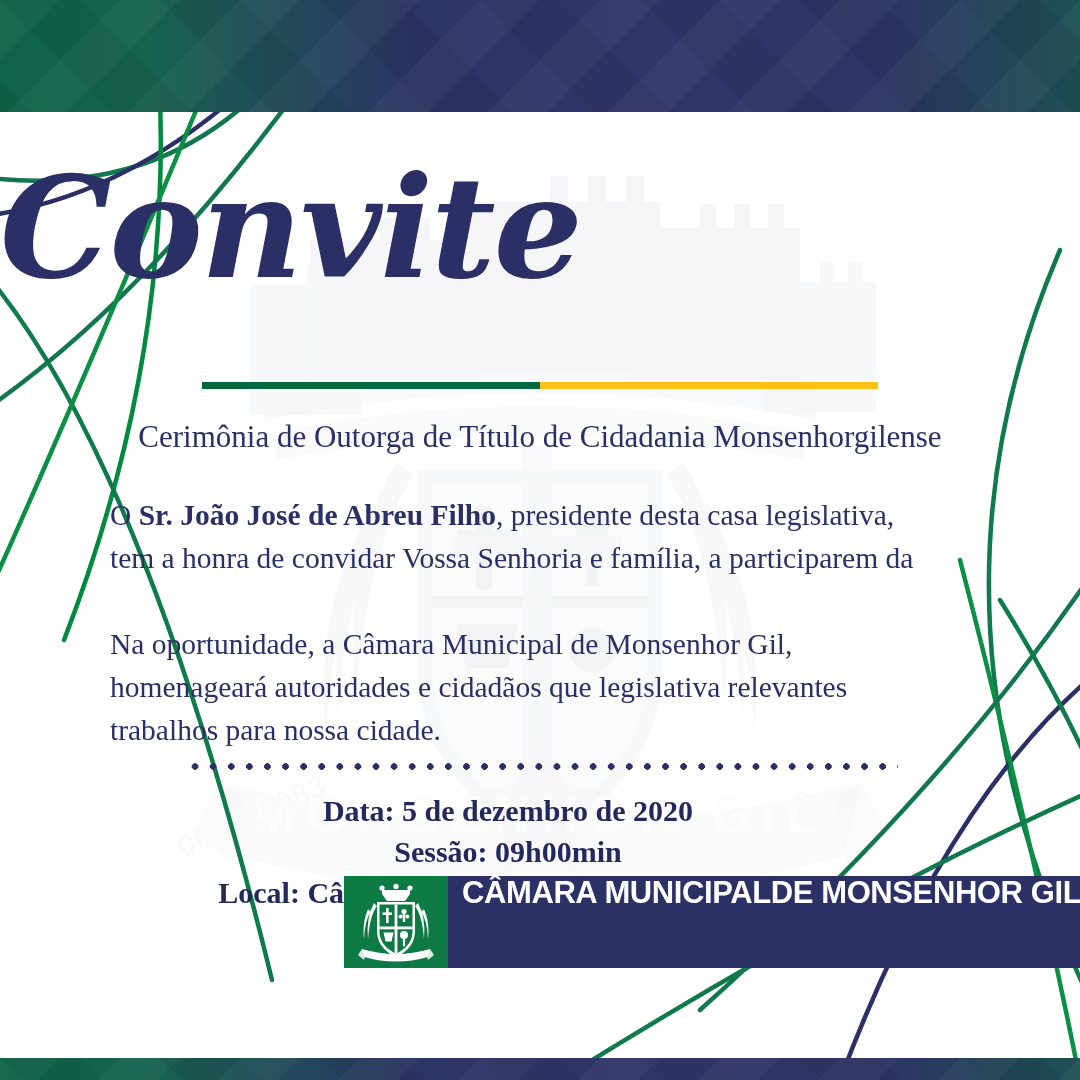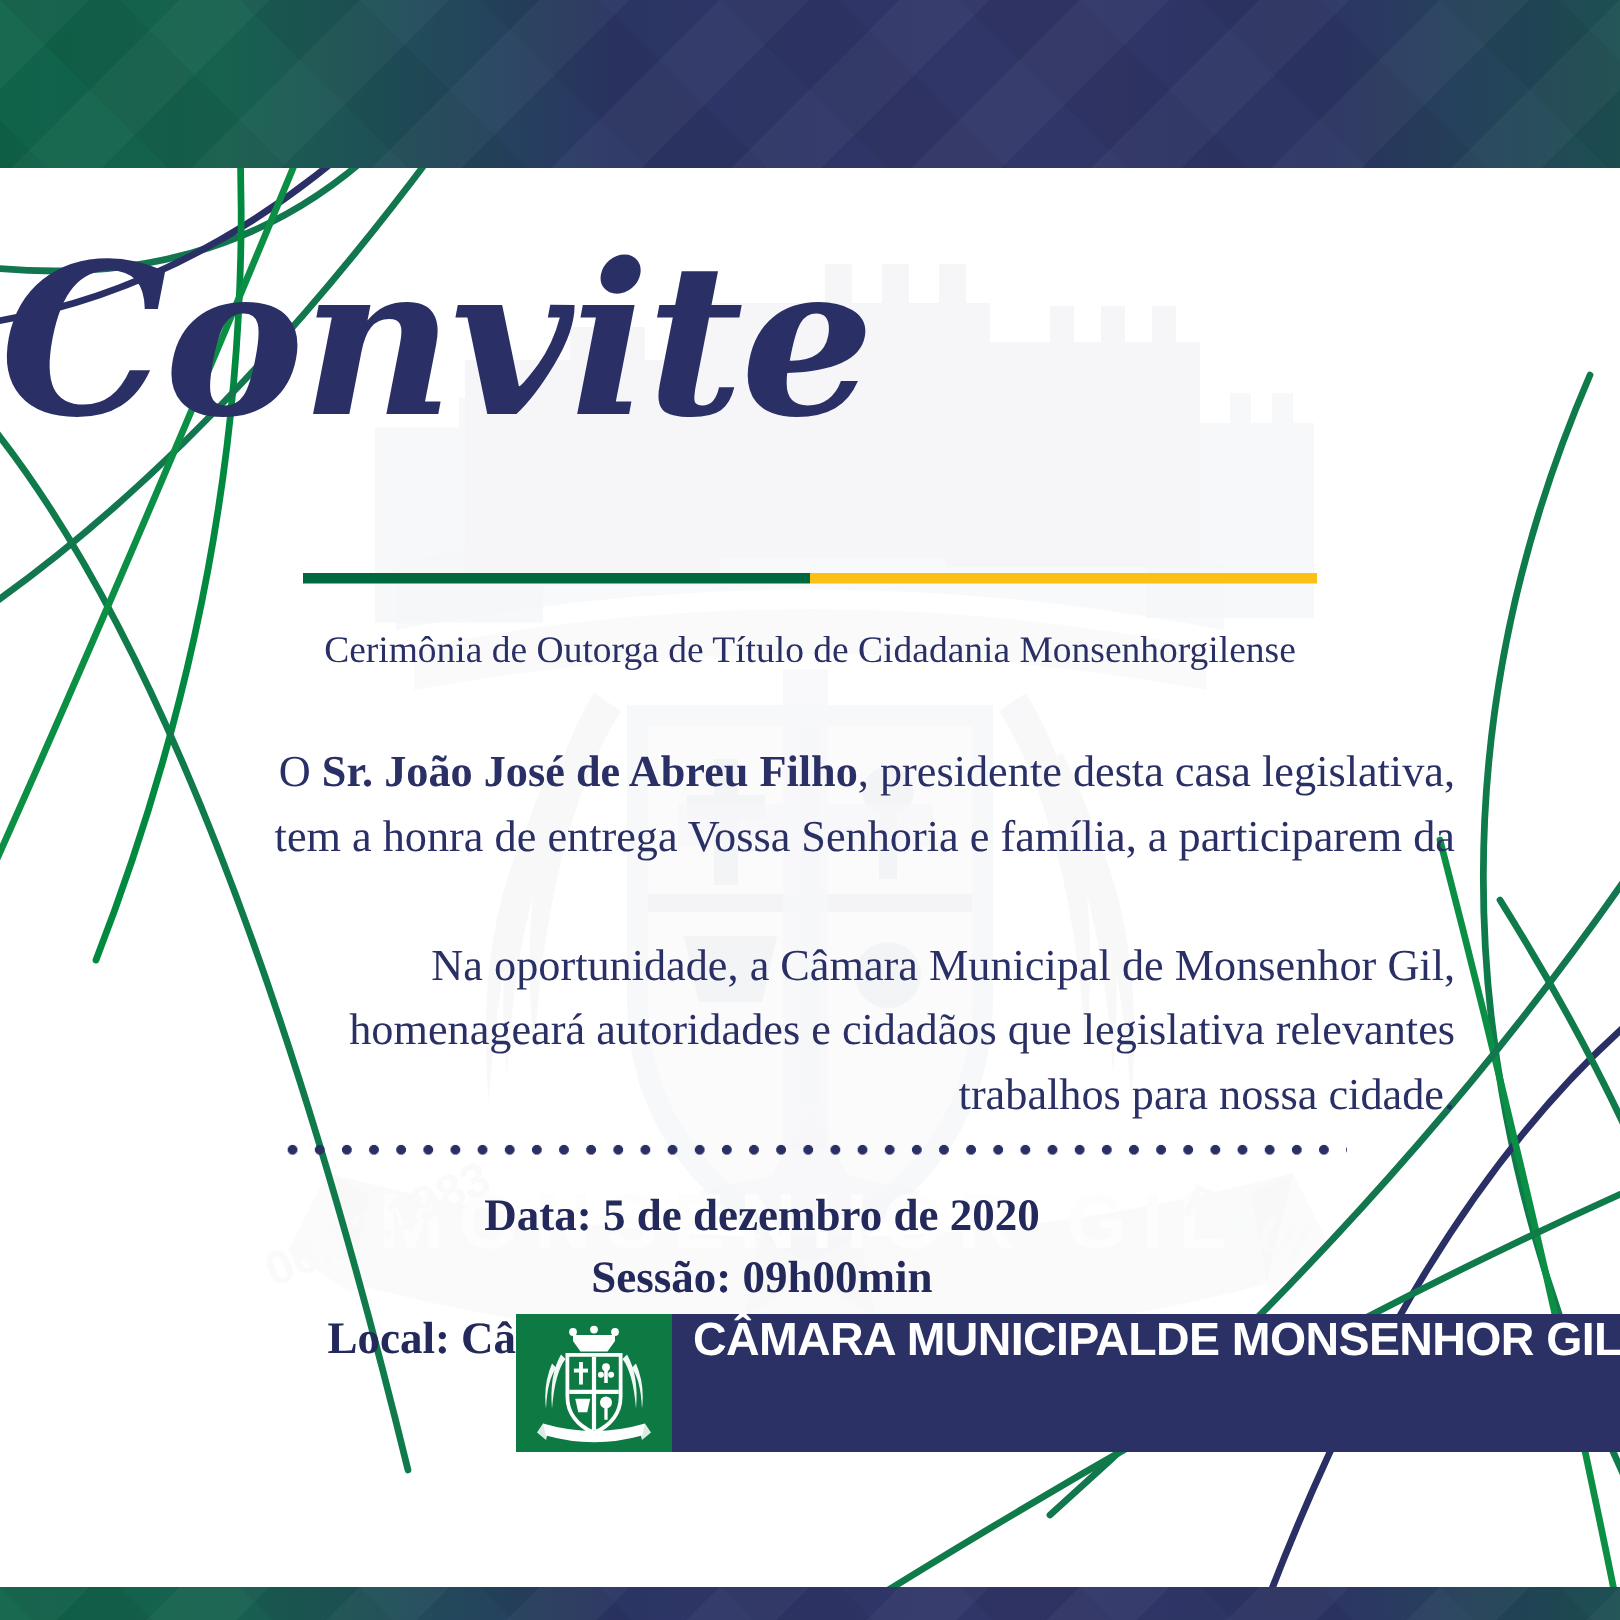--- a/index.html
+++ b/index.html
@@ -97,30 +97,30 @@
   .rule-green { flex: 1 1 50%; background: #00683f; }
   .rule-gold  { flex: 1 1 50%; background: #fbc016; }
 
   .subtitle {
     position: absolute;
     top: 306px;
     left: 0;
     width: 1080px;
     text-align: center;
     color: #2a3066;
-    font-size: 25px;
+    font-size: 31px;
     line-height: 1.25;
   }
 
   .body-text {
     position: absolute;
     top: 382px;
     left: 110px;
     width: 860px;
-    text-align: right;
+    text-align: left;
     color: #2a3066;
     font-size: 29.5px;
     line-height: 43px;
   }
   .body-text b { font-weight: 700; }
 
   .dotted {
     position: absolute;
     top: 650px;
     left: 186px;
@@ -265,21 +265,21 @@
 
   <div class="rule">
     <div class="rule-green"></div>
     <div class="rule-gold"></div>
   </div>
 
   <div class="subtitle">Cerimônia de Outorga de Título de Cidadania Monsenhorgilense</div>
 
   <div class="body-text">
     <span>O </span><b>Sr. João José de Abreu Filho</b><span>, presidente desta casa legislativa,</span><br>
-    <span>tem a honra de entrega Vossa Senhoria e família, a participarem da</span><br>
+    <span>tem a honra de convidar Vossa Senhoria e família, a participarem da</span><br>
     <br>
     <span>Na oportunidade, a Câmara Municipal de Monsenhor Gil,</span><br>
     <span>homenageará autoridades e cidadãos que legislativa relevantes</span><br>
     <span>trabalhos para nossa cidade.</span>
   </div>
 
   <div class="dotted"></div>
 
   <div class="details">
     <div>Data: 5 de dezembro de 2020</div>

